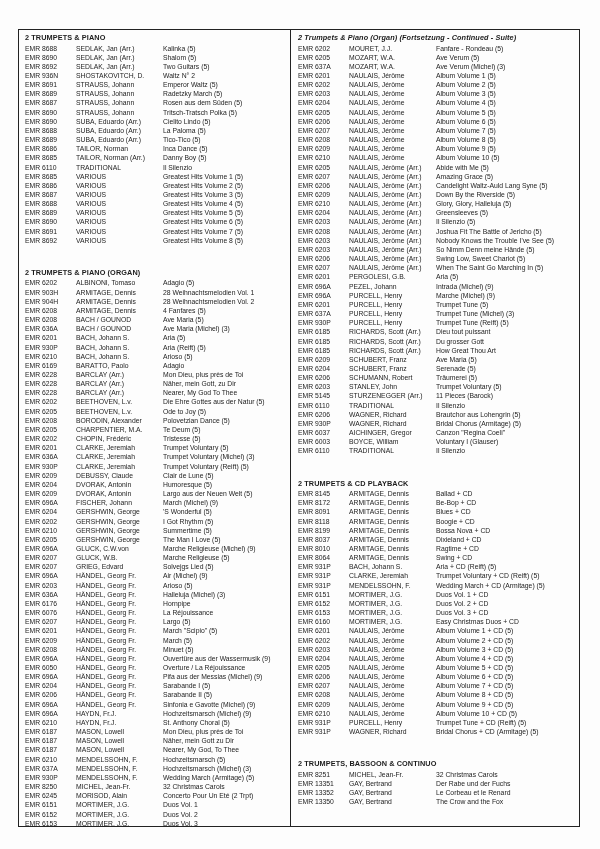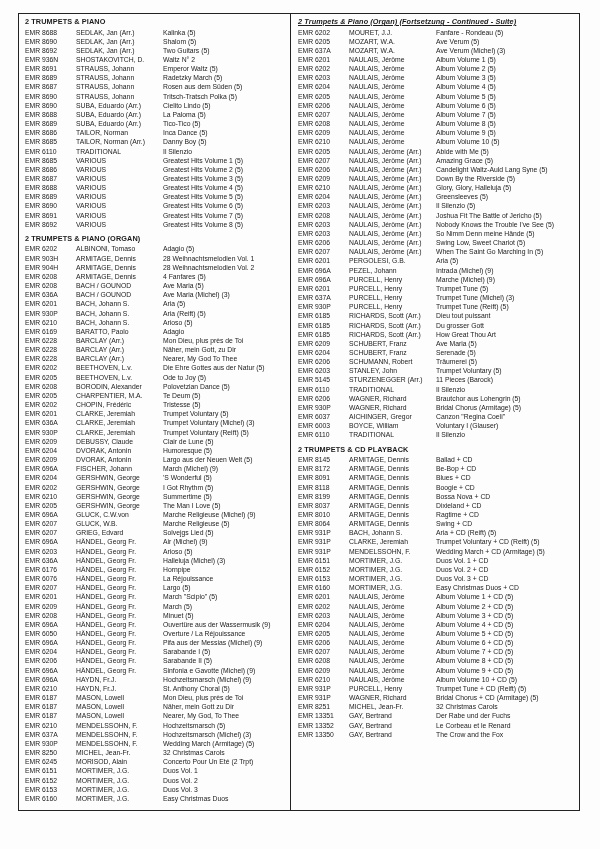--- a/index.html
+++ b/index.html
@@ -3,33 +3,33 @@
 <meta charset="utf-8">
 <style>
   html,body{margin:0;padding:0;}
   body{
     width:600px;height:849px;position:relative;
     background:#fdfdfd;color:#1c1c1c;
     font-family:"Liberation Sans","DejaVu Sans",sans-serif;
     overflow:hidden;
   }
   .frame{
-    position:absolute;left:18px;top:13px;width:562px;height:798px;
+    position:absolute;left:18px;top:29px;width:562px;height:798px;
     border:1.5px solid #222;box-sizing:border-box;
     display:flex;background:#fdfdfd;
   }
   .col{box-sizing:border-box;overflow:hidden;}
   .col-left{width:272px;border-right:1.5px solid #222;padding:3px 2px 0 6px;}
   .col-right{flex:1;padding:3px 2px 0 7px;}
   .section-title{
     font-size:7.3px;font-weight:700;line-height:10.5px;
-    margin-top:5px;white-space:nowrap;letter-spacing:.1px;
+    margin-top:23px;white-space:nowrap;letter-spacing:.1px;
   }
   .section-title:first-child{margin-top:0;}
-  .section-title.italic{font-style:italic;text-decoration:underline;}
+  .section-title.italic{font-style:italic;}
   .row{display:flex;line-height:9.15px;font-size:6.8px;white-space:nowrap;}
   .c0{width:51px;flex:none;overflow:hidden;}
   .c1{width:87px;flex:none;overflow:hidden;}
   .c2{flex:1;overflow:hidden;}
 </style>
 </head>
 <body>
 
 <div class="frame">
   <div class="col col-left">
@@ -807,20 +807,21 @@
       <div class="row">
         <span class="c0">EMR 931P</span>
         <span class="c1">PURCELL, Henry</span>
         <span class="c2">Trumpet Tune + CD (Reift) (5)</span>
       </div>
       <div class="row">
         <span class="c0">EMR 931P</span>
         <span class="c1">WAGNER, Richard</span>
         <span class="c2">Bridal Chorus + CD (Armitage) (5)</span>
       </div>
+      <div class="section-title">2 TRUMPETS, BASSOON &amp; CONTINUO</div>
       <div class="row">
         <span class="c0">EMR 8251</span>
         <span class="c1">MICHEL, Jean-Fr.</span>
         <span class="c2">32 Christmas Carols</span>
       </div>
       <div class="row">
         <span class="c0">EMR 13351</span>
         <span class="c1">GAY, Bertrand</span>
         <span class="c2">Der Rabe und der Fuchs</span>
       </div>

